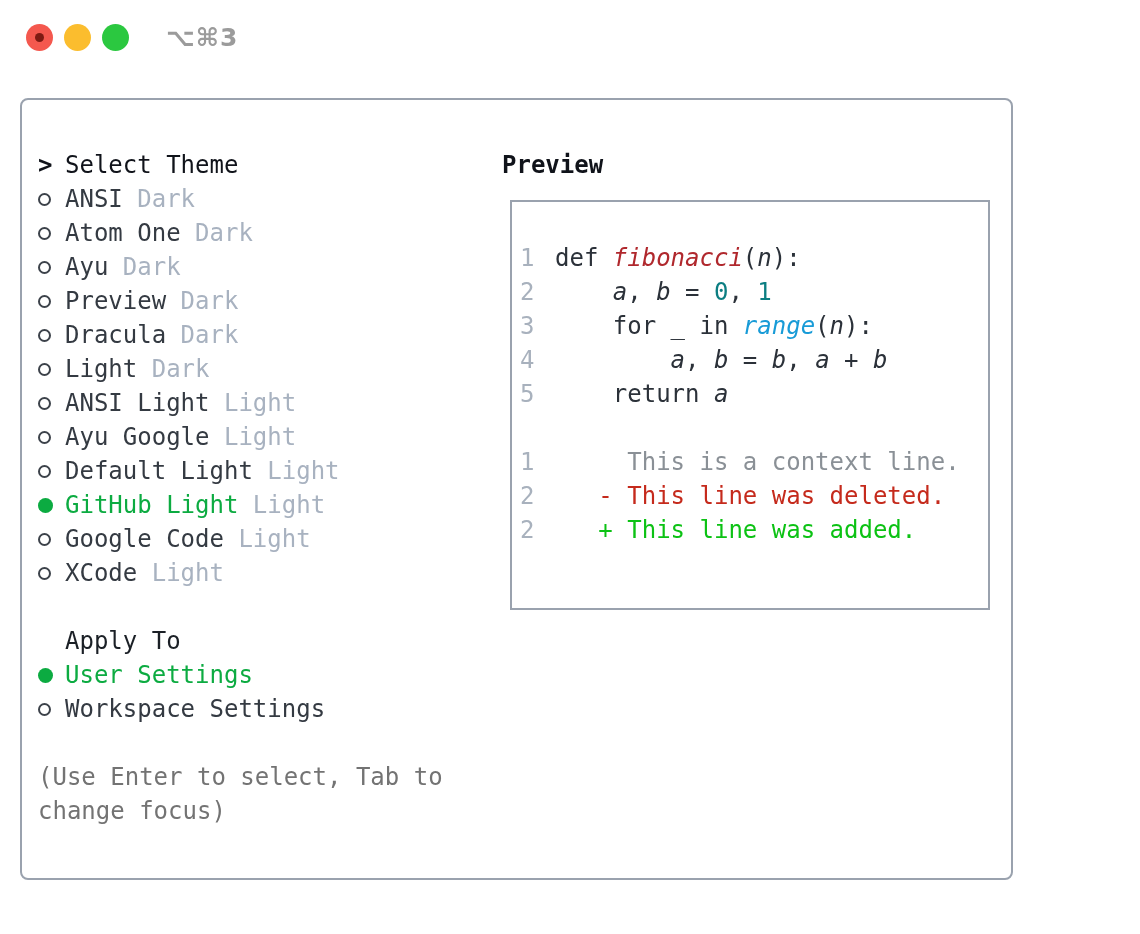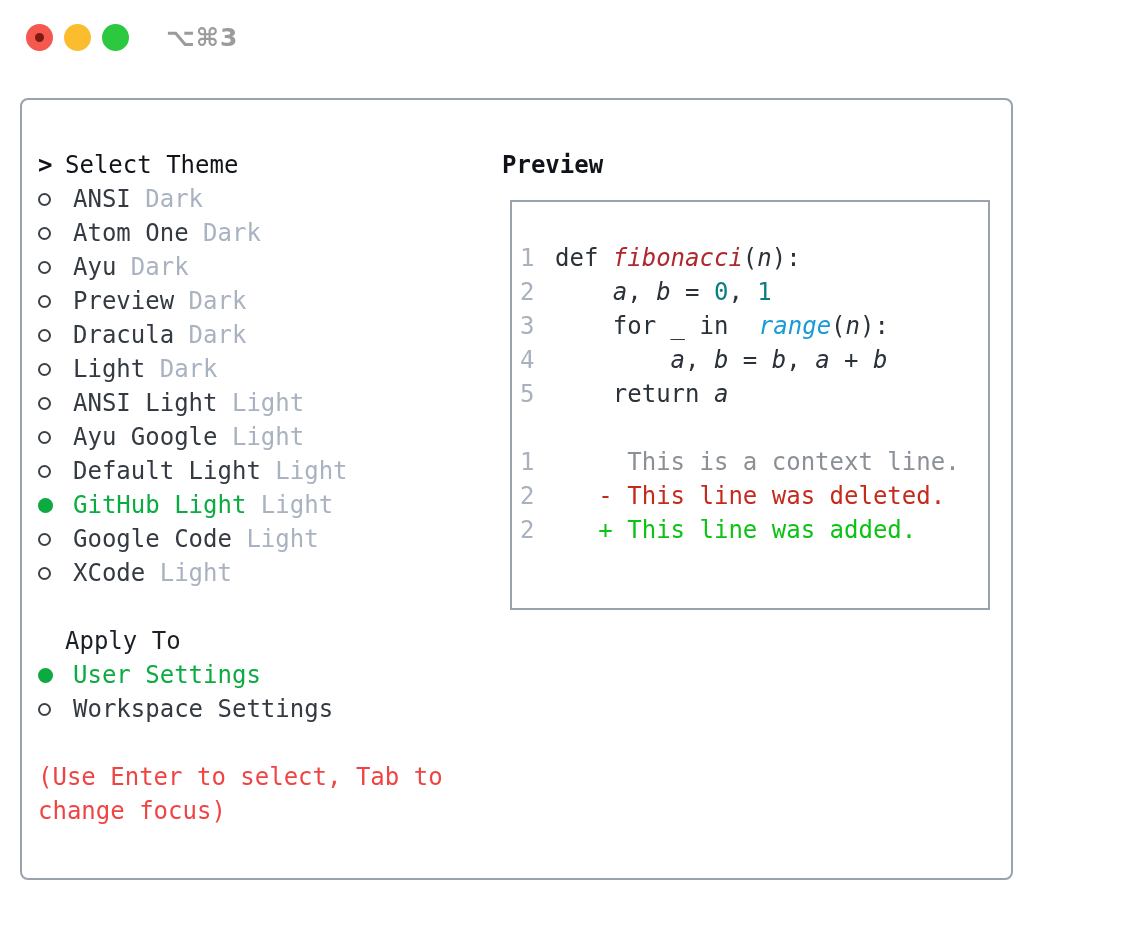--- a/index.html
+++ b/index.html
@@ -23,39 +23,39 @@
 
   
   .sidebar { position:absolute; left:16px; top:48px; font-size:24px; line-height:34px; color:#343a42; }
   .row { display:flex; align-items:center; height:34px; white-space:pre; }
   .marker { flex:0 0 27px; width:27px; display:flex; align-items:center; }
   .radio { width:13px; height:13px; border:2px solid #3c424a; border-radius:50%; }
   .radio.on { width:15px; height:15px; border:none; background:var(--green-sel); }
   .cursor { font-weight:bold; color:#10131a; }
   .sb-title { font-weight:normal; color:#10131a; }
   .apply-title { color:#1b2026; }
-  .name { color:#343a42;margin-left:8px; }
+  .name { color:#343a42; }
   .name.sel { color:var(--green-sel); }
   .suffix { color:#a8b2c0; margin-left:1ch; }
   .gap-row { height:34px; }
-  .hint { color:#ef4444; height:34px; line-height:34px; white-space:pre; }
+  .hint { color:#737373; height:34px; line-height:34px; white-space:pre; }
 
   
   .preview-title { position:absolute; left:480px; top:48px; height:34px; line-height:34px;
                    font-size:24px; font-weight:bold; color:#10131a; }
   .preview-box { position:absolute; left:488px; top:100px; width:480px; height:410px;
                  border:2px solid #9aa2ae; background:#fff; }
   .codeblock { padding:39px 0 0 8px; font-size:24px; line-height:34px; }
   .code-row { display:flex; height:34px; align-items:center; white-space:pre; }
   .ln { flex:0 0 15px; width:15px; color:#a8b1bd; }
   .codeline { margin-left:20px; white-space:pre; }
 
   .tk-plain   { color:#2b3139; }
   .tk-func    { color:var(--red-func); font-style:italic; }
-  .tk-builtin { color:var(--blue-builtin); font-style:italic;margin-left:16px; }
+  .tk-builtin { color:var(--blue-builtin); font-style:italic; }
   .tk-var     { color:#2b3139; font-style:italic; }
   .tk-number  { color:var(--teal-num); }
 
   .tk-context { color:#8a9096; }
   .tk-deleted { color:var(--red-del); }
   .tk-added   { color:var(--green-add); }
 </style>
 </head>
 <body>
 

